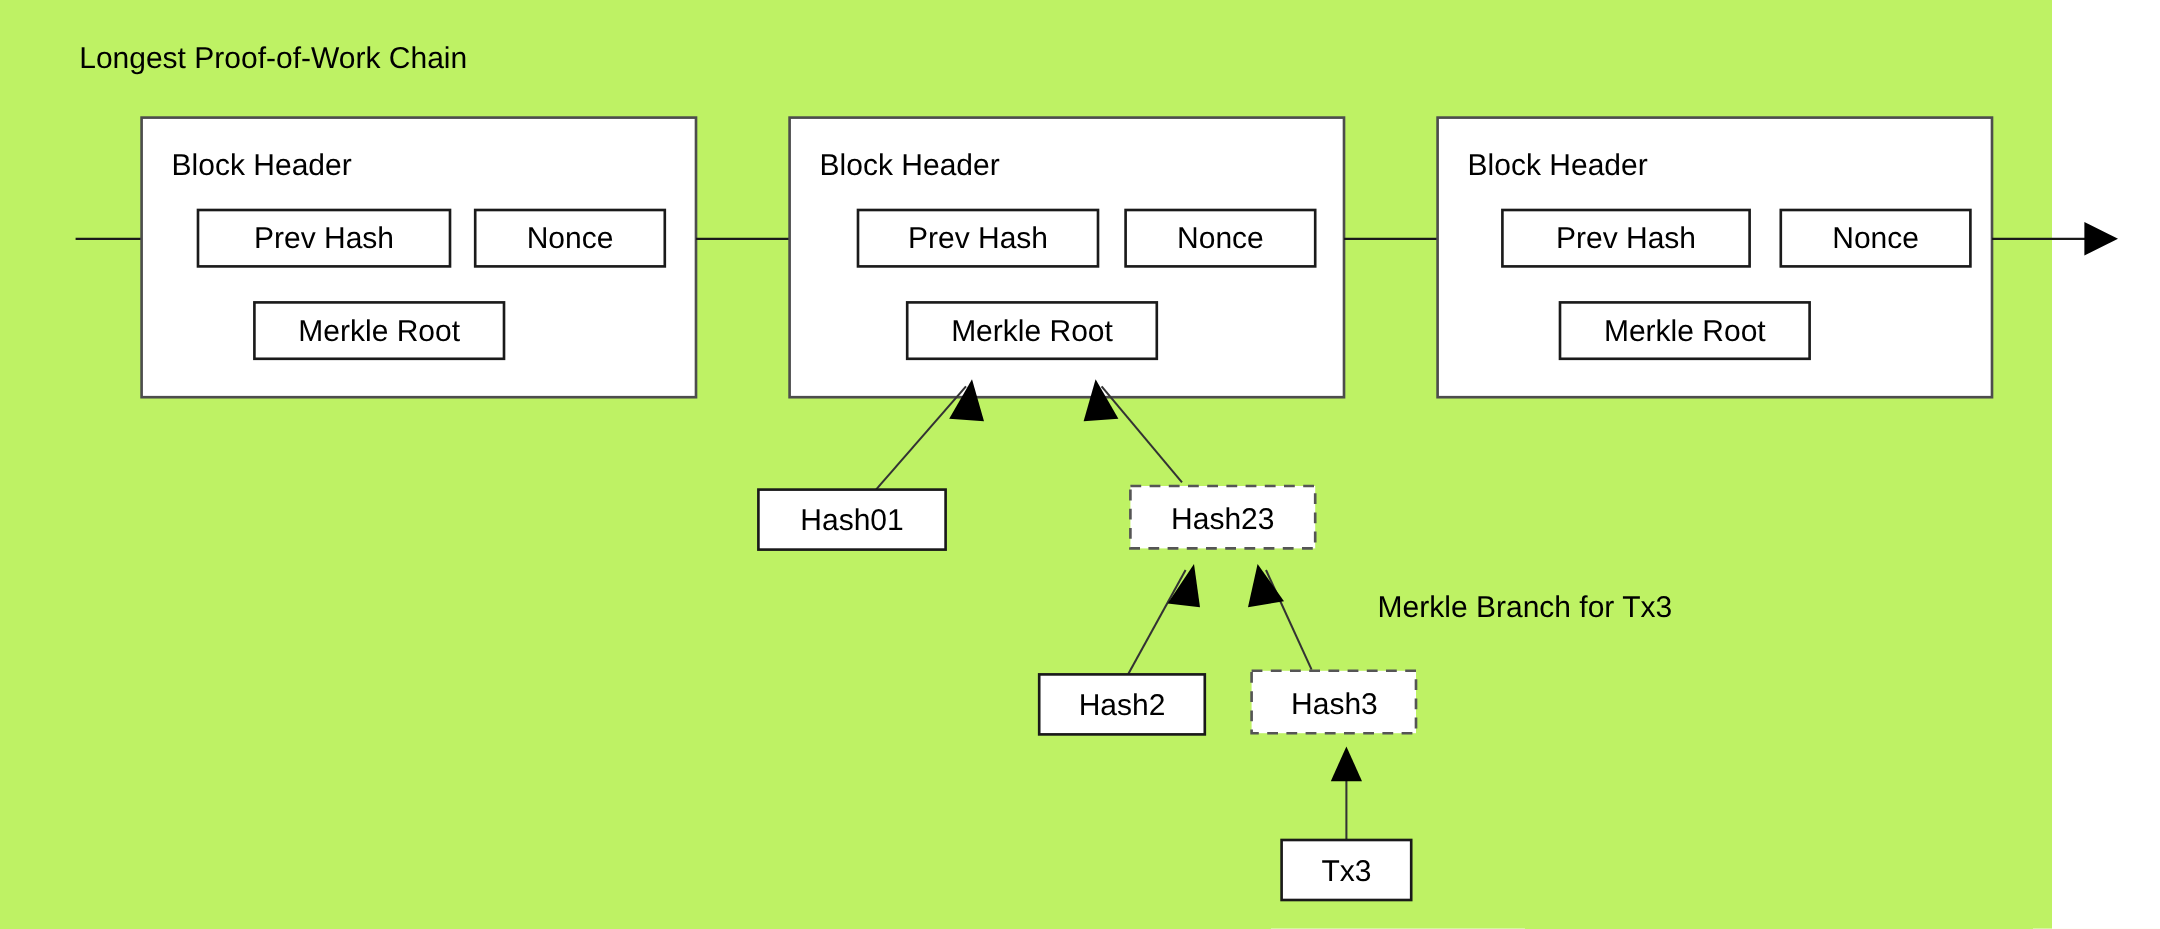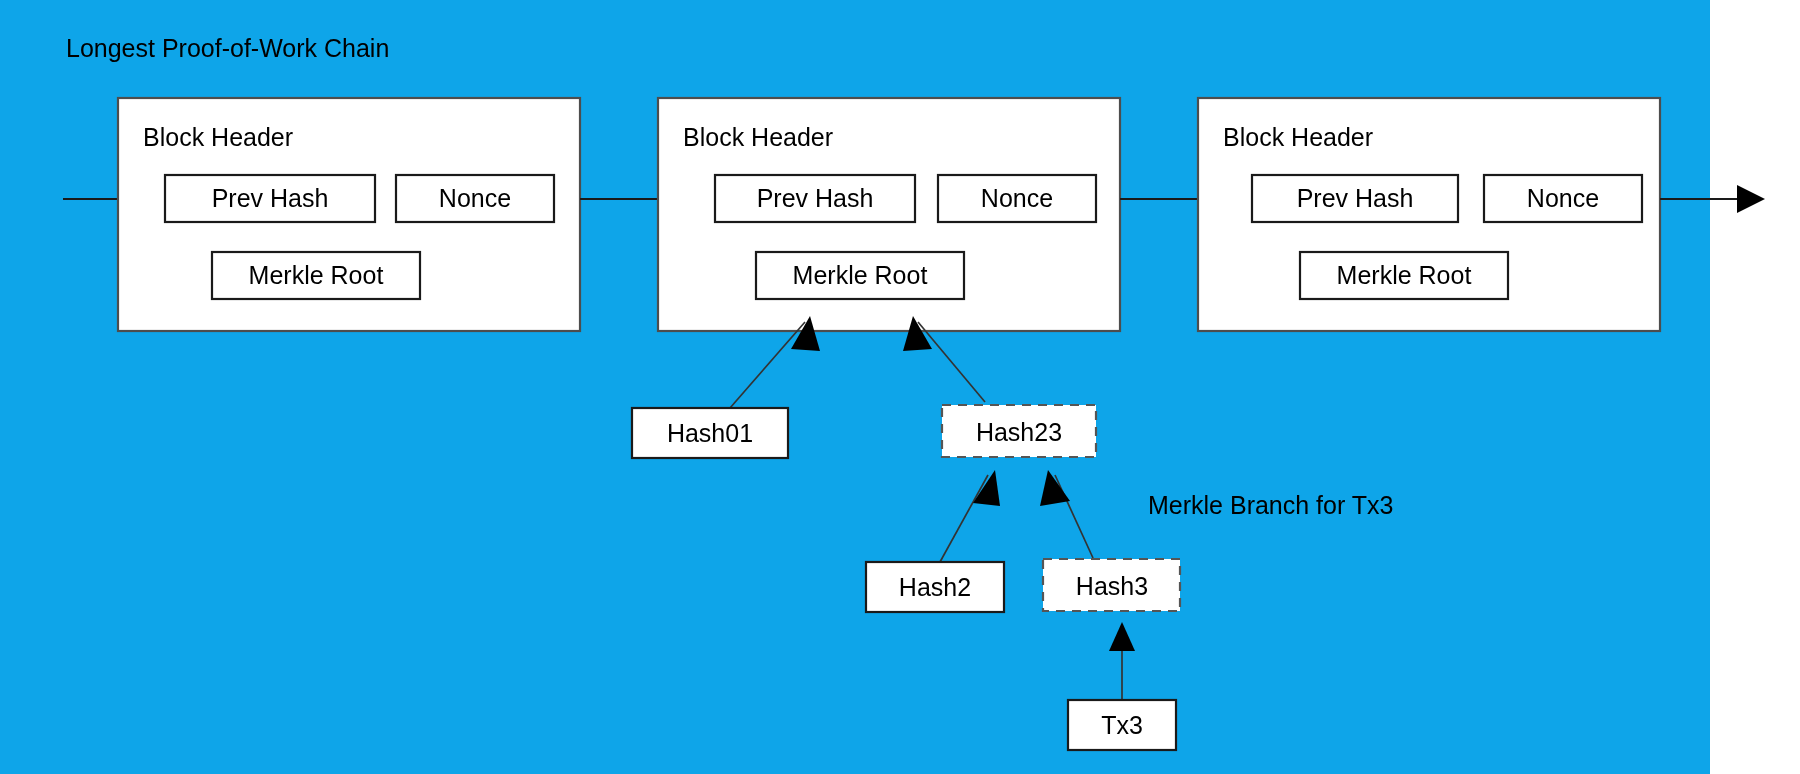--- a/index.html
+++ b/index.html
@@ -10,21 +10,21 @@
   body {
     font-family: "Liberation Sans", sans-serif;
     width: 1800px;
     height: 774px;
     overflow: hidden;
   }
   #diagram-root {
     position: relative;
     width: 1710px;
     height: 774px;
-    background: #0ea5e9;
+    background: #bef264;
   }
   svg.canvas {
     position: absolute;
     top: 0;
     left: 0;
     width: 1800px;
     height: 774px;
     display: block;
   }
   .box-solid {

